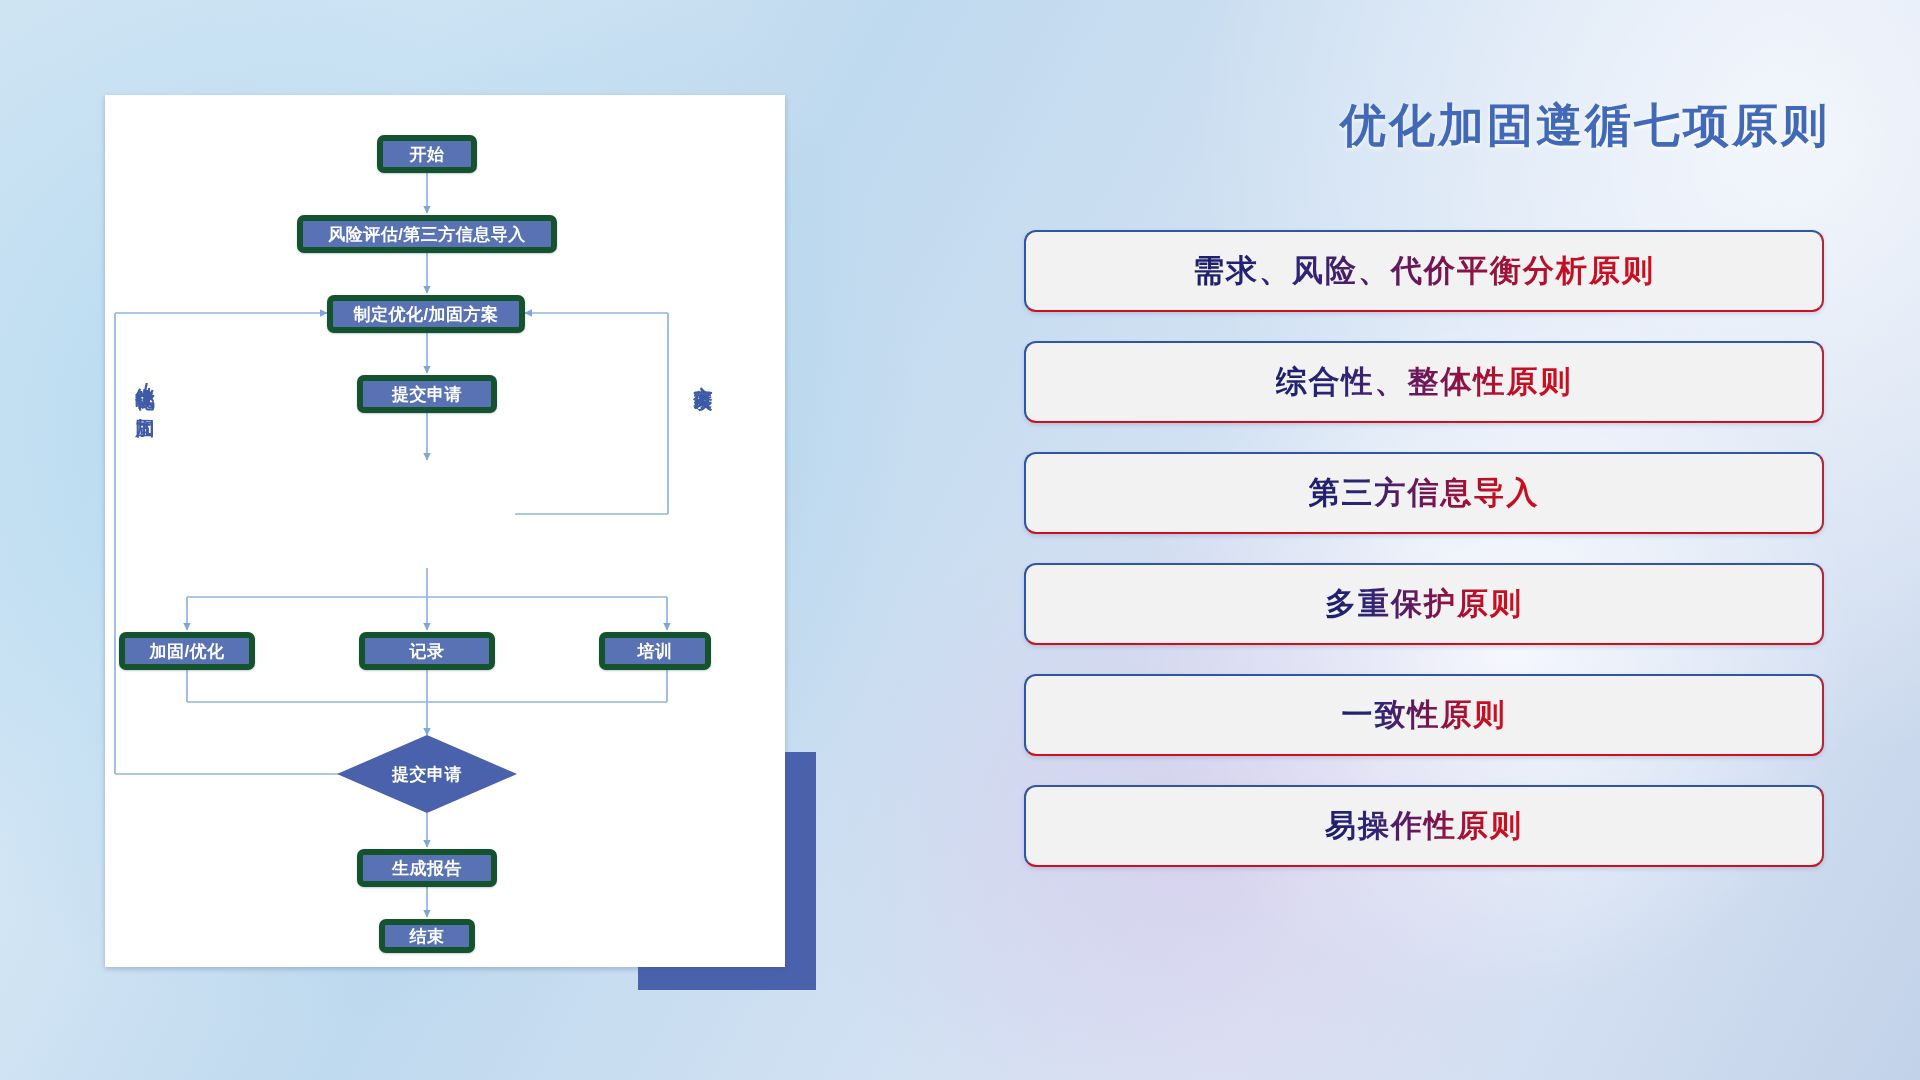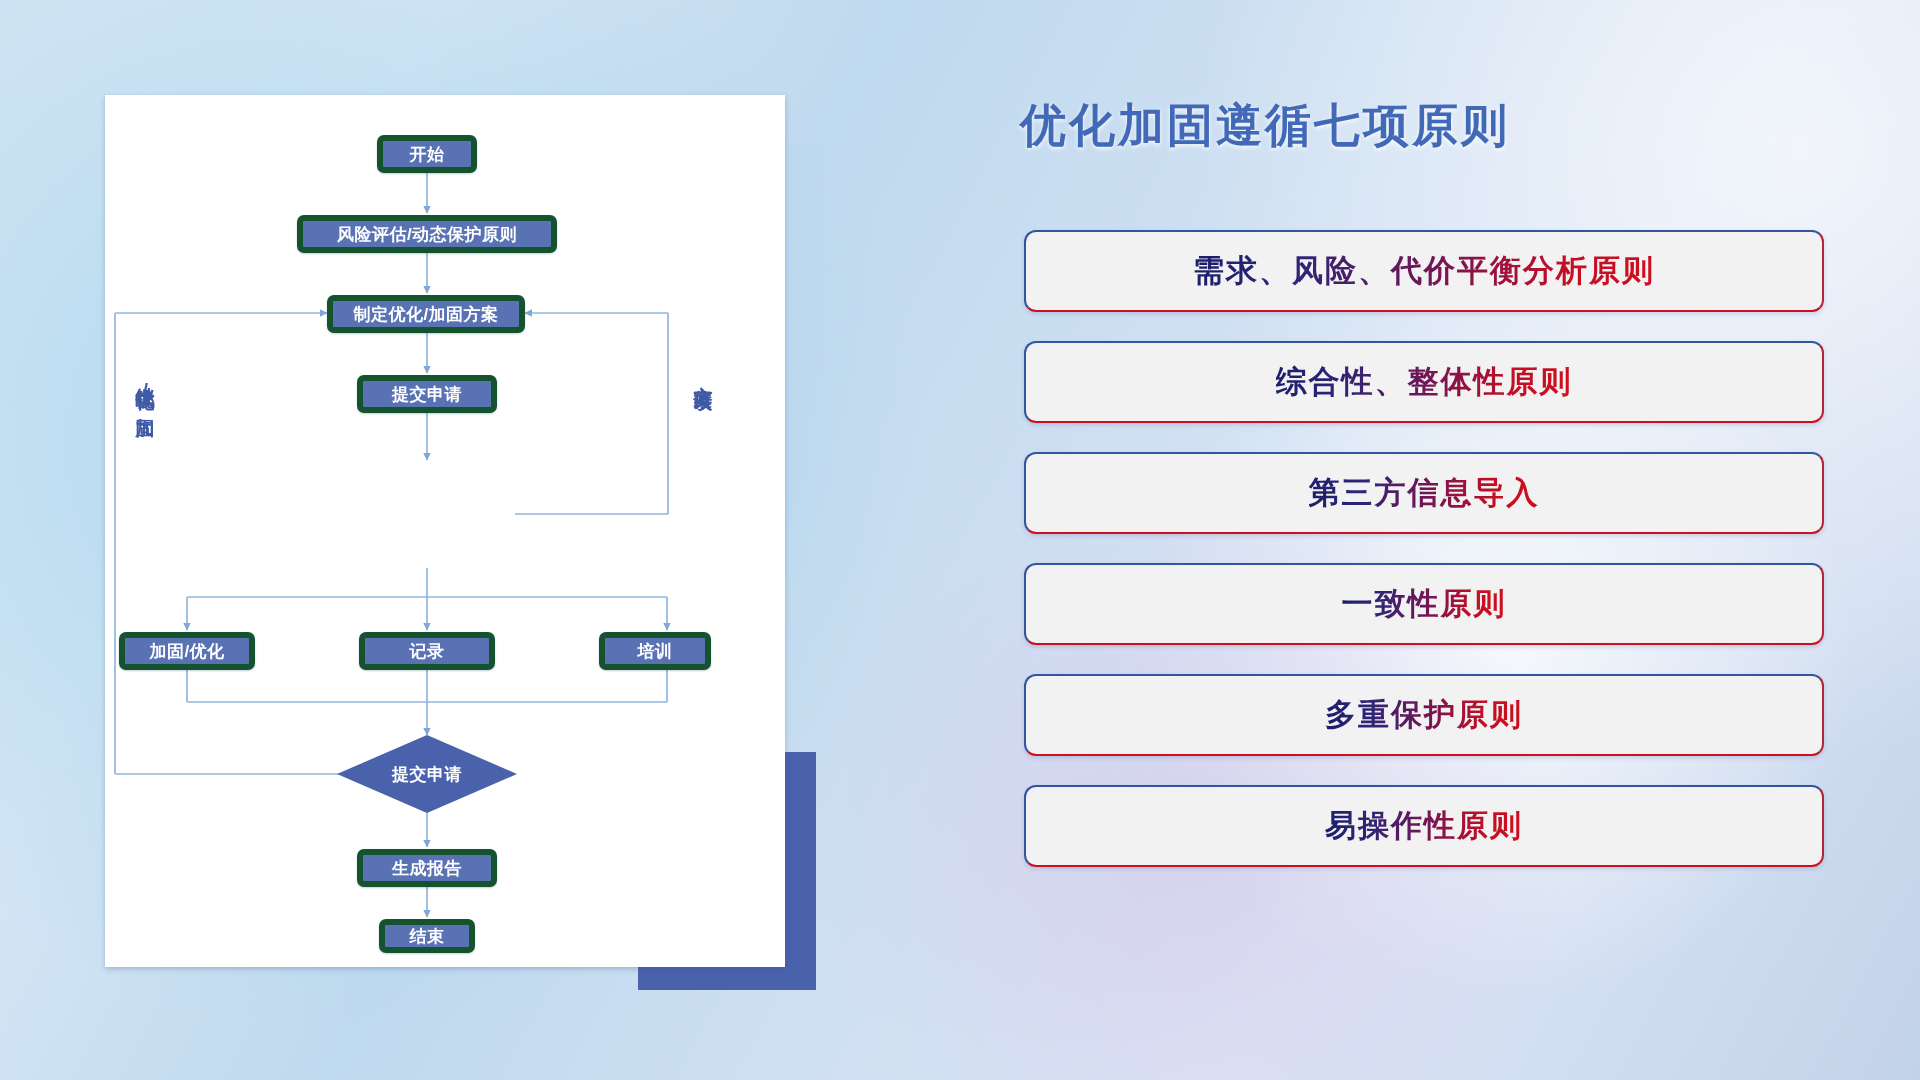--- a/index.html
+++ b/index.html
@@ -106,21 +106,21 @@
     top: 95px;
     width: 810px;
     height: 900px;
   }
 
   #panel-title {
     position: absolute;
     left: 0;
     top: 0;
     width: 810px;
-    text-align: left;
+    text-align: right;
     font-size: 46px;
     font-weight: bold;
     color: #4169b8;
     letter-spacing: 3px;
     text-shadow: 0 2px 4px rgba(255,255,255,0.85);
   }
 
   #cards {
     position: absolute;
     left: 4px;
@@ -207,21 +207,21 @@
         <line x1="10" y1="679" x2="10" y2="218"></line>
         <line x1="10" y1="218" x2="222" y2="218" marker-end="url(#ah)"></line>
       </g>
     </svg>
 
     <div class="node" style="left:272px; top:40px; width:100px; height:38px;">
       <span>开始</span>
     </div>
 
     <div class="node" style="left:192px; top:120px; width:260px; height:38px;">
-      <span>风险评估/动态保护原则</span>
+      <span>风险评估/第三方信息导入</span>
     </div>
 
     <div class="node" style="left:222px; top:200px; width:198px; height:38px;">
       <span>制定优化/加固方案</span>
     </div>
 
     <div class="node" style="left:252px; top:280px; width:140px; height:38px;">
       <span>提交申请</span>
     </div>
 
@@ -271,27 +271,27 @@
 
       <div class="pcard">
         <span class="pcard-text">综合性、整体性原则</span>
       </div>
 
       <div class="pcard">
         <span class="pcard-text">第三方信息导入</span>
       </div>
 
       <div class="pcard">
+        <span class="pcard-text">多重保护原则</span>
+      </div>
+
+      <div class="pcard">
         <span class="pcard-text">一致性原则</span>
       </div>
 
-      <div class="pcard">
-        <span class="pcard-text">多重保护原则</span>
-      </div>
-
 
       <div class="pcard">
         <span class="pcard-text">易操作性原则</span>
       </div>
 
     </div>
   </div>
 
 </div>
 

